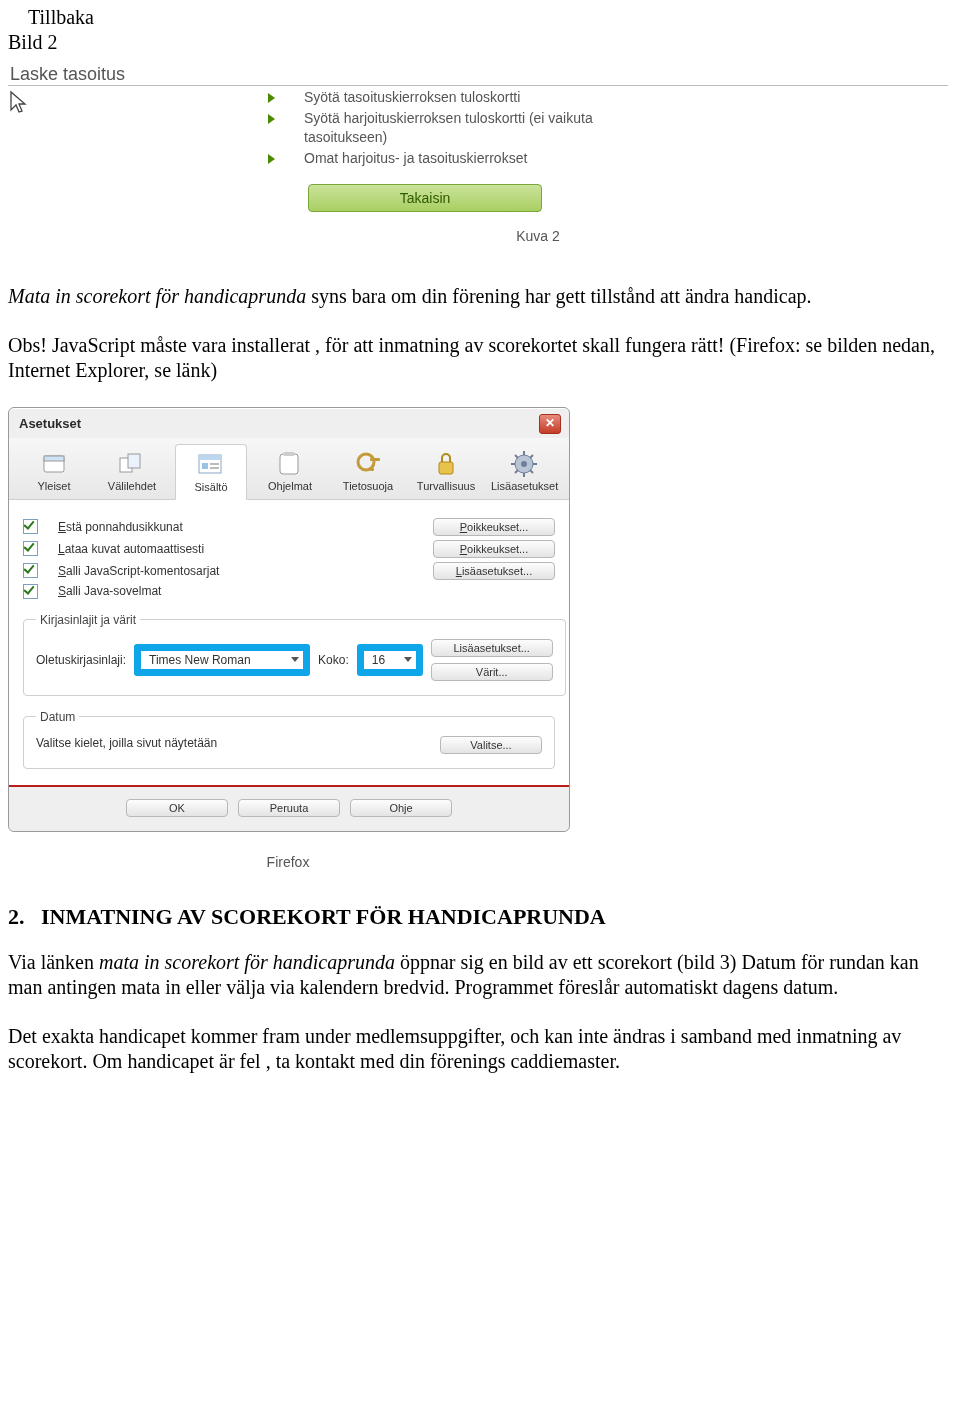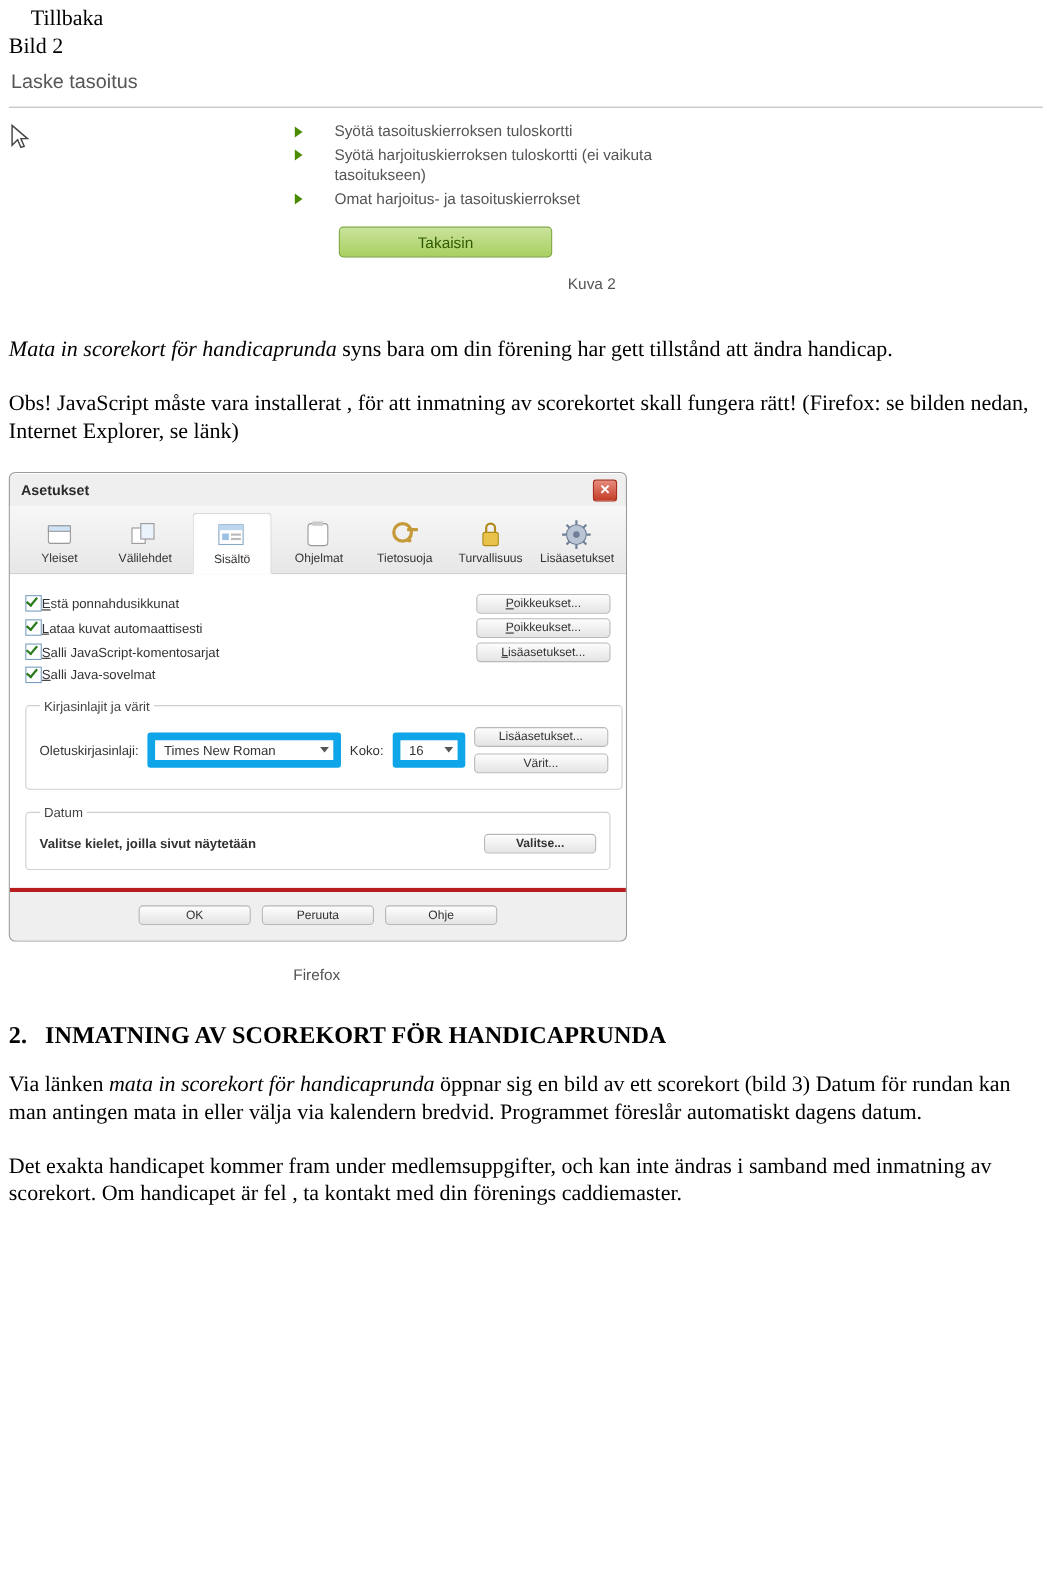--- a/index.html
+++ b/index.html
@@ -25,23 +25,22 @@
   .embed1 {
     width: 940px;
     margin: 0 0 40px 0;
     color: #555;
     font-family: Verdana, Arial, sans-serif;
     font-size: 14px;
   }
   .embed1-title {
     font-size: 18px;
     color: #555;
-    padding: 6px 0 12px 2px;
+    padding: 6px 0 0 2px;
     border-bottom: 1px solid #bbb;
-    margin-bottom: 10px;
   }
   .embed1-body {
     display: flex;
   }
   .embed1-left {
     width: 260px;
     padding-top: 4px;
   }
   .cursor-icon svg { display: block; }
   .embed1-right {
@@ -64,21 +63,21 @@
     flex-shrink: 0;
   }
   .tak-btn {
     display: inline-block;
     min-width: 180px;
     text-align: center;
     color: #2f5a00;
     background: linear-gradient(#cae39b,#a9cf62);
     border: 1px solid #7aa63a;
     border-radius: 4px;
-    padding: 5px 6px;
+    padding: 5px 26px;
     font-family: Verdana, Arial, sans-serif;
     font-size: 14px;
     margin-top: 14px;
     cursor: pointer;
   }
   .kuva {
     text-align: center;
     margin: 16px 0 0 -140px;
     color: #555;
   }
@@ -148,21 +147,21 @@
   .dlg-body {
     background: #fff;
     padding: 14px 14px 16px 14px;
   }
   .chk-row {
     display: flex;
     justify-content: space-between;
     align-items: center;
     margin: 4px 0;
   }
-  .chk-left { display: flex; align-items: center; gap: 0; }
+  .chk-left { display: flex; align-items: center; gap: 20px; }
   .chk {
     width: 13px; height: 13px;
     border: 1px solid #7a9fc0;
     background: #fff;
     position: relative;
     flex-shrink: 0;
   }
   .chk.checked::after {
     content: "";
     position: absolute;
@@ -223,31 +222,29 @@
   .right-col {
     margin-left: auto;
     display: flex;
     flex-direction: column;
     gap: 6px;
     align-items: flex-end;
   }
   .kielet-row {
     display: flex;
     justify-content: space-between;
-    align-items: center;
-    font-weight: bold;
   }
 
   .dlg-footer {
     display: flex;
     justify-content: center;
     gap: 10px;
     padding: 12px 0 14px 0;
     background: #efefef;
-    border-top: 4px solid #b91c1c;
+    border-top: 2px solid #b91c1c;
     border-radius: 0 0 6px 6px;
   }
   .ff-caption {
     text-align: center;
     width: 560px;
     color: #555;
     font-family: Verdana, sans-serif;
     font-size: 14px;
     margin: 20px 0 34px 0;
   }

